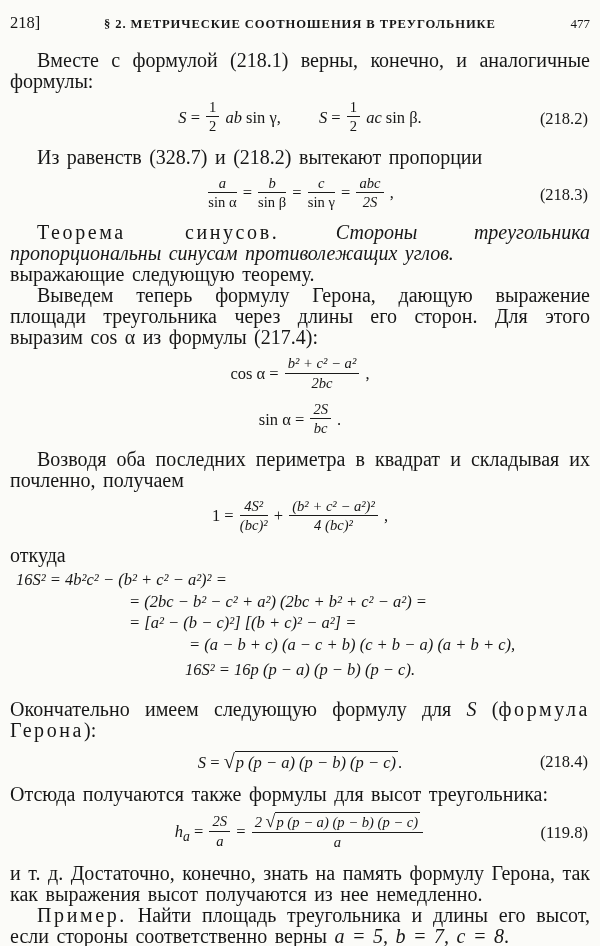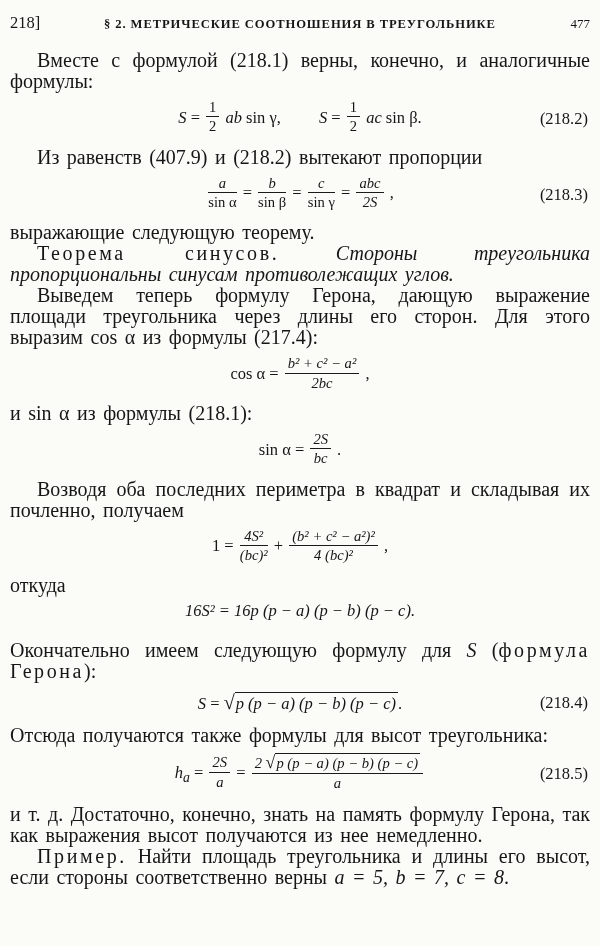--- a/index.html
+++ b/index.html
@@ -81,68 +81,73 @@
     <span class="h-right">477</span>
   </div>
 
   <p class="para indent">Вместе с формулой (218.1) верны, конечно, и аналогичные формулы:</p>
 
   <div class="eq eq-pad">
     <span><span class="mi">S</span><span> = </span><span class="frac"><span class="num">1</span><span class="den">2</span></span><span class="mi"> ab </span><span>sin γ,</span><span class="eqgap"></span><span class="mi">S</span><span> = </span><span class="frac"><span class="num">1</span><span class="den">2</span></span><span class="mi"> ac </span><span>sin β.</span></span>
     <span class="eqnum">(218.2)</span>
   </div>
 
-  <p class="para indent">Из равенств (407.9) и (218.2) вытекают пропорции</p>
+  <p class="para indent">Из равенств (328.7) и (218.2) вытекают пропорции</p>
 
   <div class="eq eq-pad">
     <span><span class="frac"><span class="num mi">a</span><span class="den">sin α</span></span><span> = </span><span class="frac"><span class="num mi">b</span><span class="den">sin β</span></span><span> = </span><span class="frac"><span class="num mi">c</span><span class="den">sin γ</span></span><span> = </span><span class="frac"><span class="num mi">abc</span><span class="den mi">2S</span></span><span> ,</span></span>
     <span class="eqnum">(218.3)</span>
   </div>
 
+  <p class="para indent"><span class="sp">Теорема синусов.</span><span class="it"> Стороны треугольника пропорциональны синусам противолежащих углов.</span></p>
+
   <p class="para">выражающие следующую теорему.</p>
-
-  <p class="para indent"><span class="sp">Теорема синусов.</span><span class="it"> Стороны треугольника пропорциональны синусам противолежащих углов.</span></p>
 
   <p class="para indent">Выведем теперь формулу Герона, дающую выражение площади треугольника через длины его сторон. Для этого выразим cos α из формулы (217.4):</p>
 
   <div class="eq eq-pad">
     <span><span>cos α = </span><span class="frac"><span class="num mi">b² + c² − a²</span><span class="den mi">2bc</span></span><span> ,</span></span>
   </div>
 
-  <p class="para">и sin α из формулы (218.1):</p>
 
   <div class="eq eq-pad">
     <span><span>sin α = </span><span class="frac"><span class="num mi">2S</span><span class="den mi">bc</span></span><span> .</span></span>
   </div>
 
   <p class="para indent">Возводя оба последних периметра в квадрат и складывая их почленно, получаем</p>
 
   <div class="eq eq-pad">
     <span><span>1 = </span><span class="frac"><span class="num mi">4S²</span><span class="den mi">(bc)²</span></span><span> + </span><span class="frac"><span class="num mi">(b² + c² − a²)²</span><span class="den mi">4 (bc)²</span></span><span> ,</span></span>
   </div>
 
   <p class="para">откуда</p>
 
+  <div class="derive mi">
+    <div class="d1">16S² = 4b²c² − (b² + c² − a²)² =</div>
+    <div class="d2">= (2bc − b² − c² + a²) (2bc + b² + c² − a²) =</div>
+    <div class="d3">= [a² − (b − c)²] [(b + c)² − a²] =</div>
+    <div class="d4">= (a − b + c) (a − c + b) (c + b − a) (a + b + c),</div>
+  </div>
 
 
   <div class="eq">
     <span class="mi">16S² = 16p (p − a) (p − b) (p − c).</span>
   </div>
 
   <p class="para"><span>Окончательно имеем следующую формулу для </span><span class="it">S</span><span> (</span><span class="sp">формула Герона</span><span>):</span></p>
 
   <div class="eq eq-pad">
     <span><span class="mi">S</span><span> = </span><span class="rsign">√</span><span class="rad mi">p (p − a) (p − b) (p − c)</span><span>.</span></span>
     <span class="eqnum">(218.4)</span>
   </div>
 
   <p class="para">Отсюда получаются также формулы для высот треугольника:</p>
 
   <div class="eq eq-pad">
     <span><span class="mi">h</span><sub class="mi">a</sub><span> = </span><span class="frac"><span class="num mi">2S</span><span class="den mi">a</span></span><span> = </span><span class="frac"><span class="num"><span class="mi">2 </span><span class="rsign">√</span><span class="rad mi">p (p − a) (p − b) (p − c)</span></span><span class="den mi">a</span></span></span>
-    <span class="eqnum">(218.5)</span>
+    <span class="eqnum">(119.8)</span>
   </div>
 
   <p class="para">и т. д. Достаточно, конечно, знать на память формулу Герона, так как выражения высот получаются из нее немедленно.</p>
 
   <p class="para indent"><span class="sp">Пример.</span><span> Найти площадь треугольника и длины его высот, если стороны соответственно верны </span><span class="it">a = 5, b = 7, c = 8</span><span>.</span></p>
 
 </div>
 
 </body></html>

